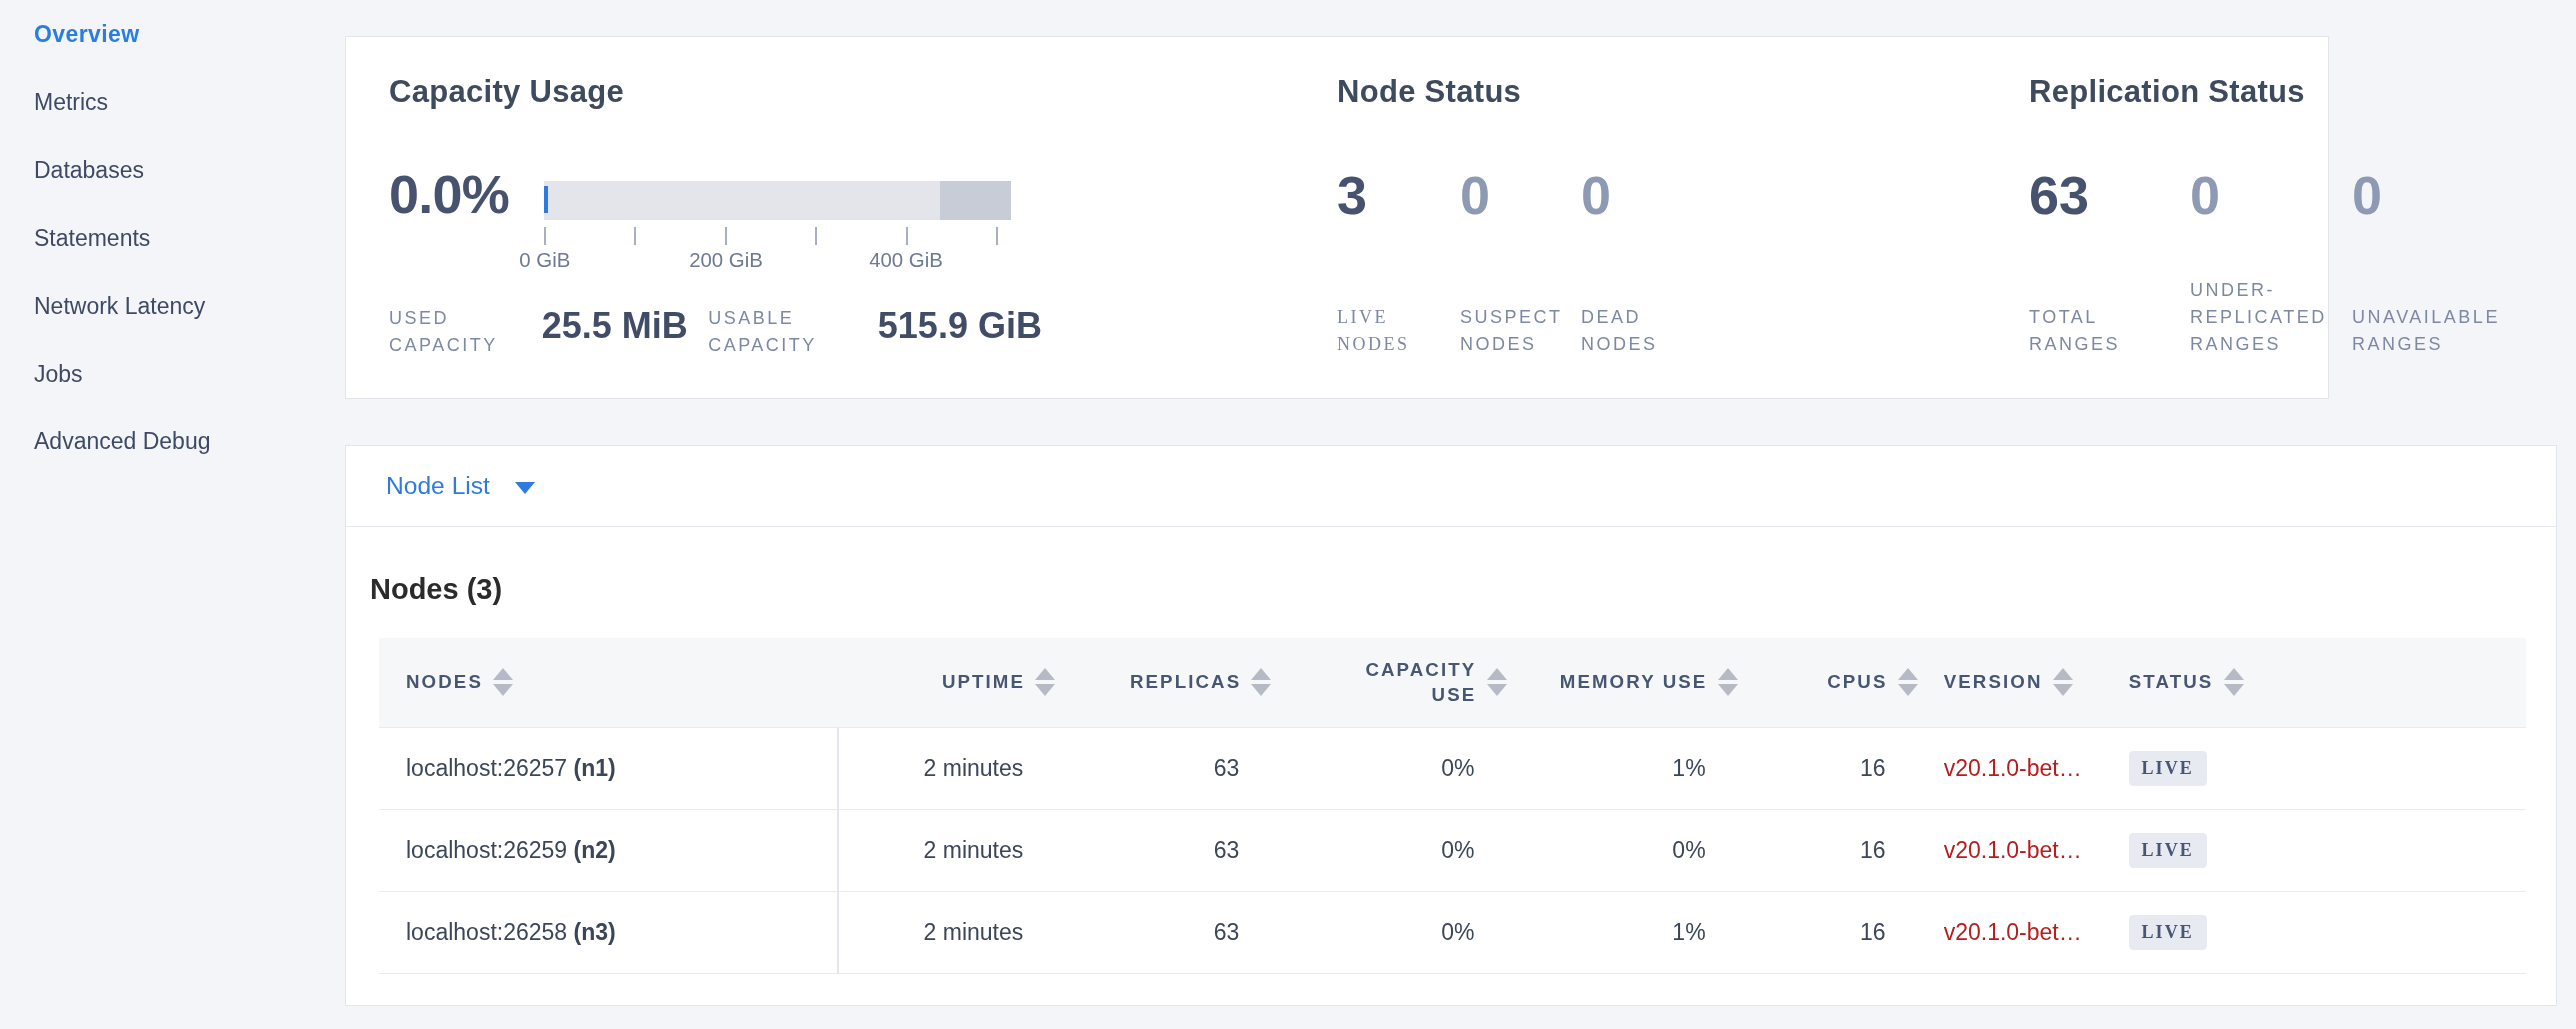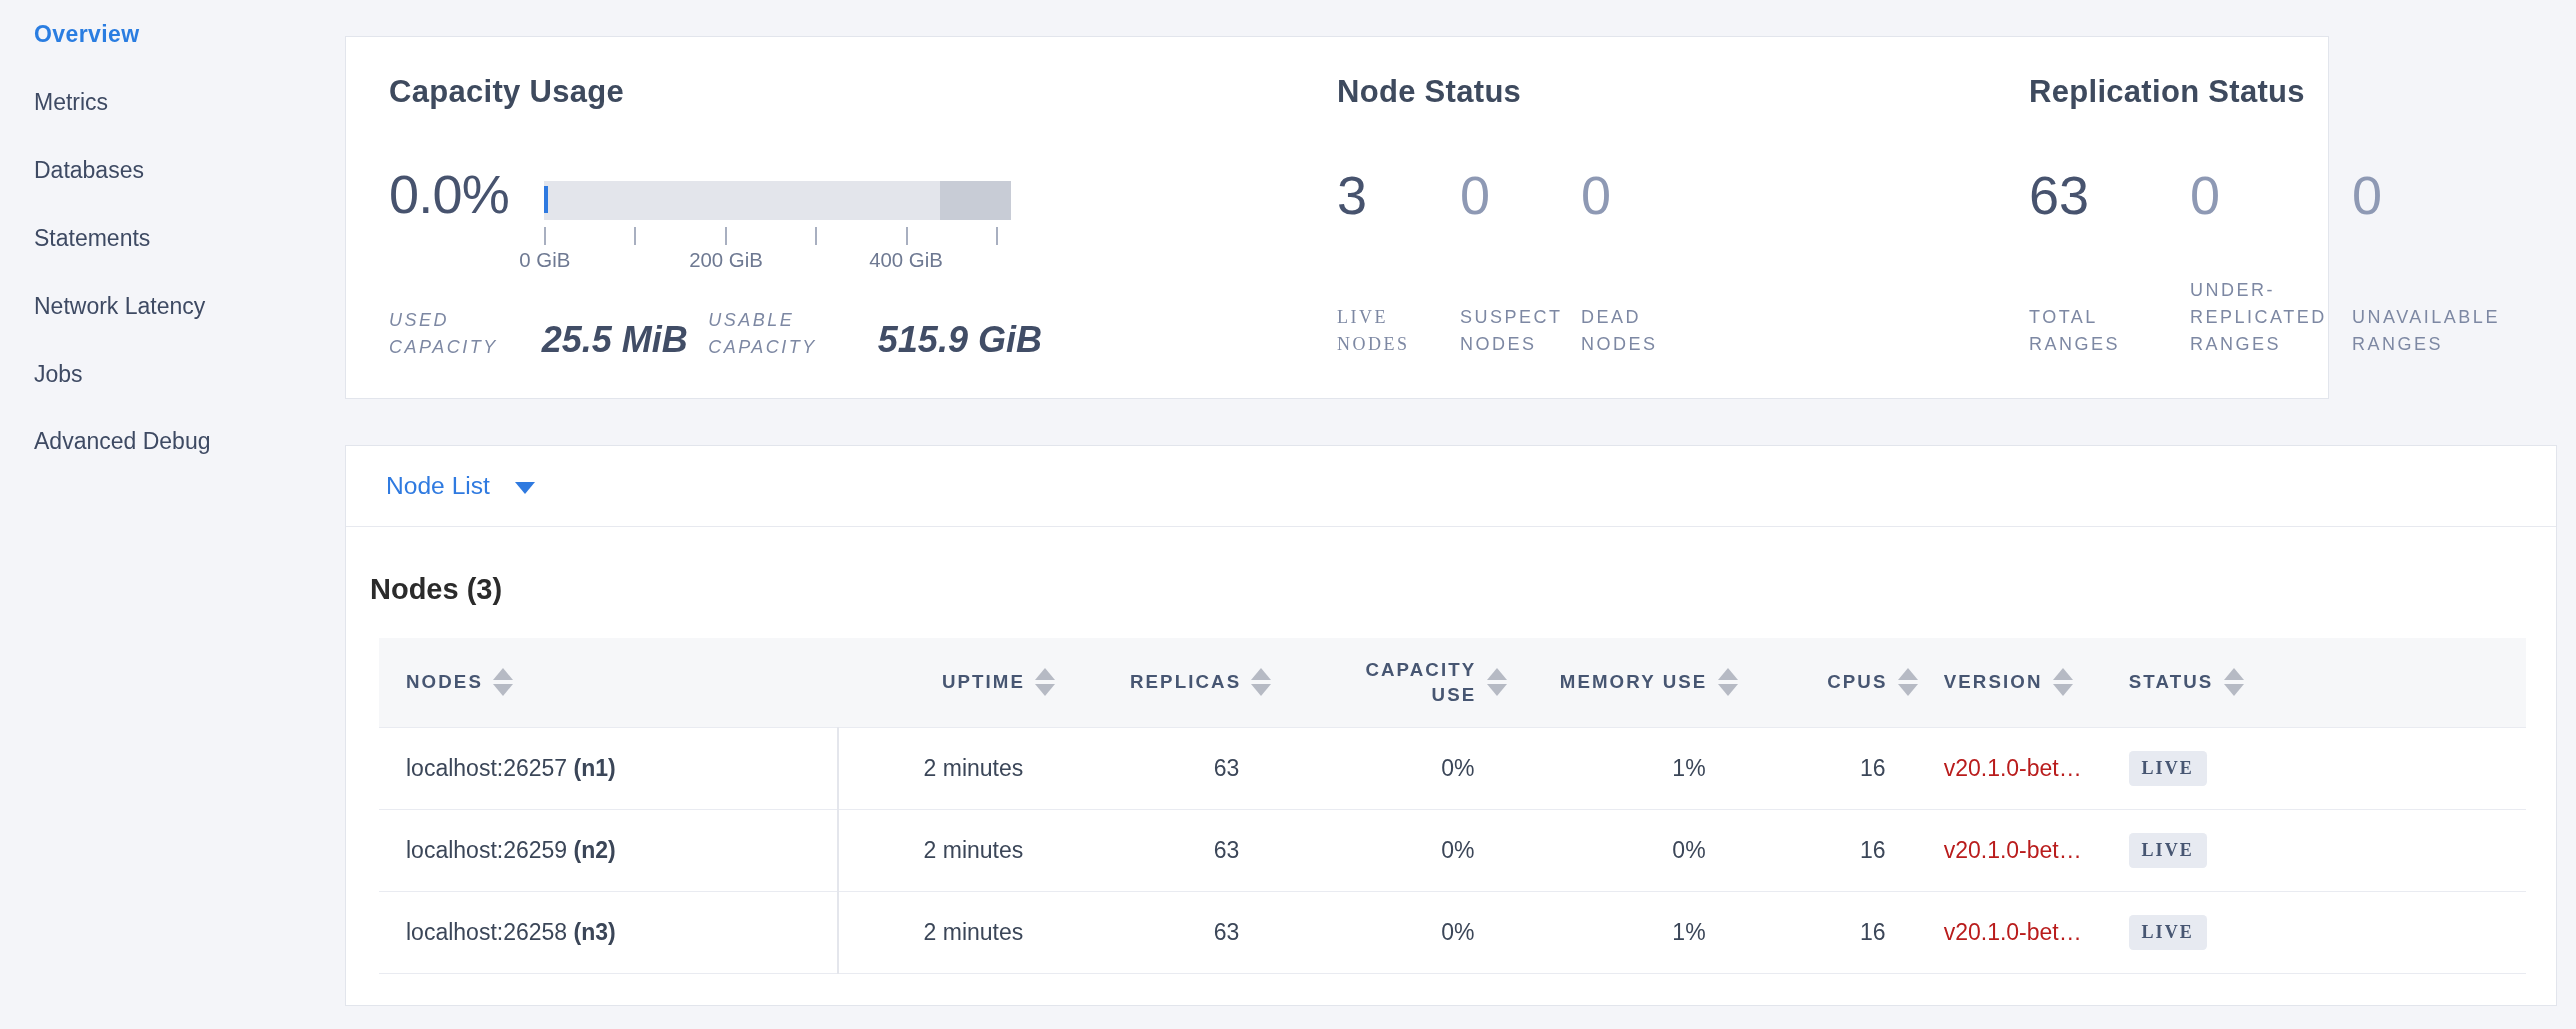--- a/index.html
+++ b/index.html
@@ -27,33 +27,33 @@
   }
   .card1 { left:345px; top:36px; width:1984px; height:363px; }
   .card2 { left:345px; top:445px; width:2212px; height:561px; }
 
   .card-title {
     position:absolute; top:37px; font-size:31px; font-weight:700;
     color:#3e4a5e; letter-spacing:0.3px; white-space:nowrap;
   }
 
   
-  .big-num { font-size:54px; font-weight:400; color:#47536e; letter-spacing:-0.8px; }
+  .big-num { font-size:54px; font-weight:700; color:#47536e; letter-spacing:-0.8px; }
   .percent { position:absolute; left:43px; top:126px; }
 
   .gauge { position:absolute; left:198px; top:144px; width:467px; }
   .gauge-bar { position:relative; width:467px; height:39px; background:#e3e5eb; }
   .gauge-dark { position:absolute; top:0; left:84.7%; width:15.3%; height:39px; background:#c8ccd6; }
   .gauge-used { position:absolute; top:5.1px; left:0; width:4.2px; height:27px; background:#2f7ae0; }
   .gauge-ticks { position:relative; width:467px; height:18.7px; margin-top:6.8px; }
   .gauge-tick { position:absolute; top:0; width:1.7px; height:18.7px; background:#a8afc0; }
   .gauge-labels { position:relative; width:467px; height:25.5px; margin-top:3.4px; }
   .gauge-label { position:absolute; top:0; transform:translateX(-50%); font-size:20.4px; color:#6e7992; white-space:nowrap; }
 
-  .cap-row { position:absolute; left:43px; top:268px; display:flex; align-items:flex-end; height:56px;font-style:italic; }
+  .cap-row { position:absolute; left:43px; top:268px; display:flex; align-items:flex-start; height:56px; }
   .caps-label {
     font-size:18px; letter-spacing:2.5px; color:#7d88a3; line-height:1.5;
     text-transform:uppercase;
   }
   .cap-row .caps-label { width:134px; }
   .cap-row .caps-label.usable { width:151px; margin-left:20.4px; }
   .cap-value { font-size:36px; font-weight:700; color:#414d66; margin-left:18.7px; white-space:nowrap; }
   .cap-row .cap-value { margin-right:0; }
 
   

